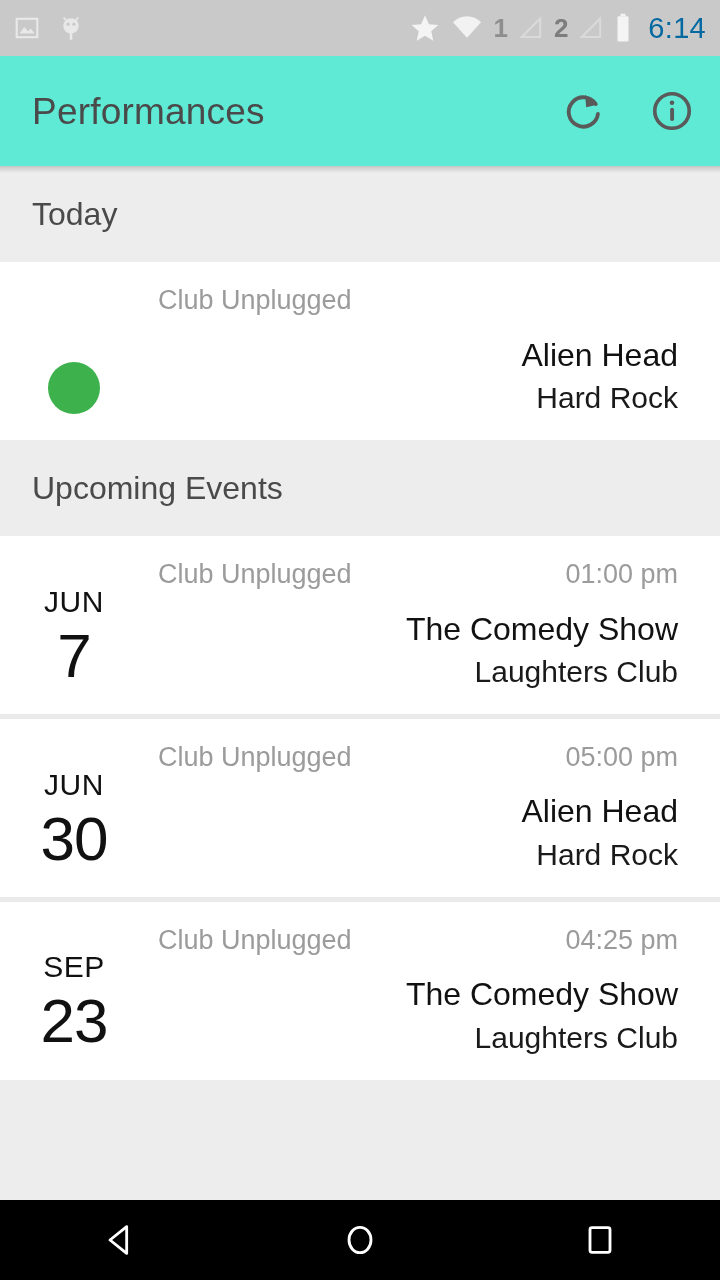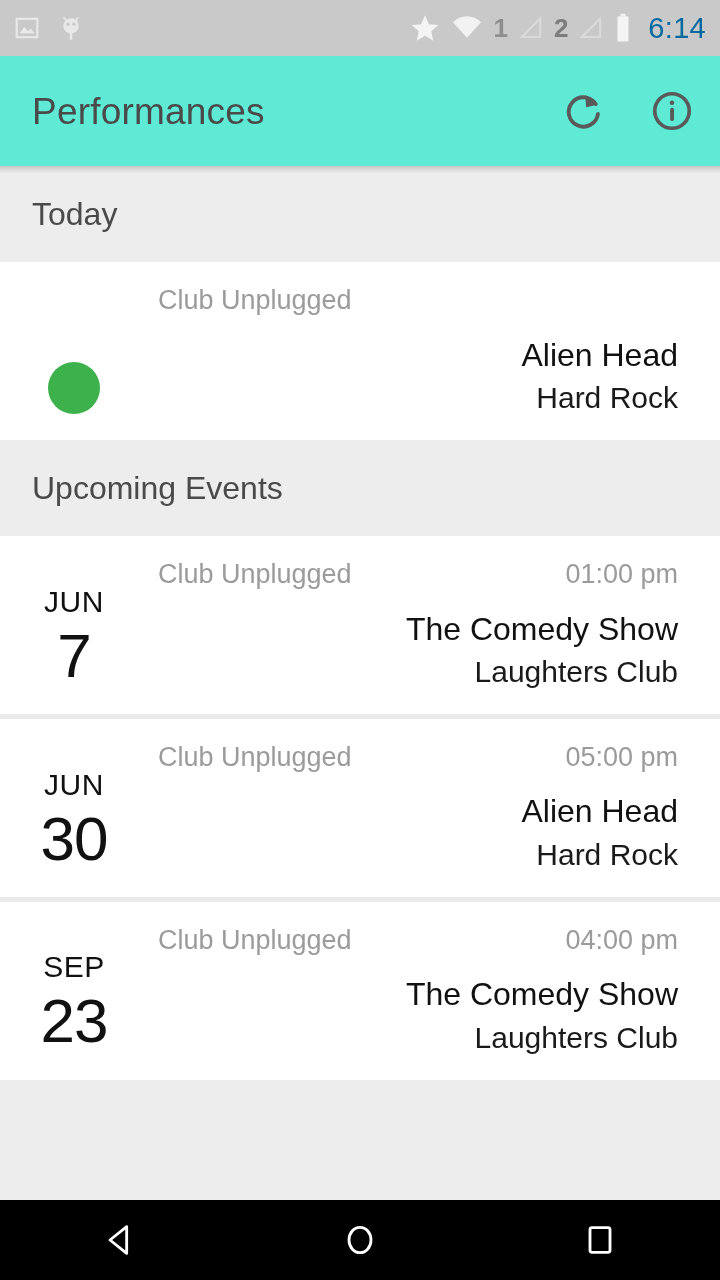--- a/index.html
+++ b/index.html
@@ -250,21 +250,21 @@
         </div>
         <div class="row-divider"></div>
         <div class="event-row">
           <div class="lead-col">
             <div class="date-mon">SEP</div>
             <div class="date-day">23</div>
           </div>
           <div class="info-col">
             <div class="row-top">
               <div class="venue">Club Unplugged</div>
-              <div class="time">04:00 pm</div>
+              <div class="time">04:25 pm</div>
             </div>
             <div class="title">The Comedy Show</div>
             <div class="subtitle">Laughters Club</div>
           </div>
         </div>
       </div>
     <div class="list-tail"></div>
 
   </div>
 

